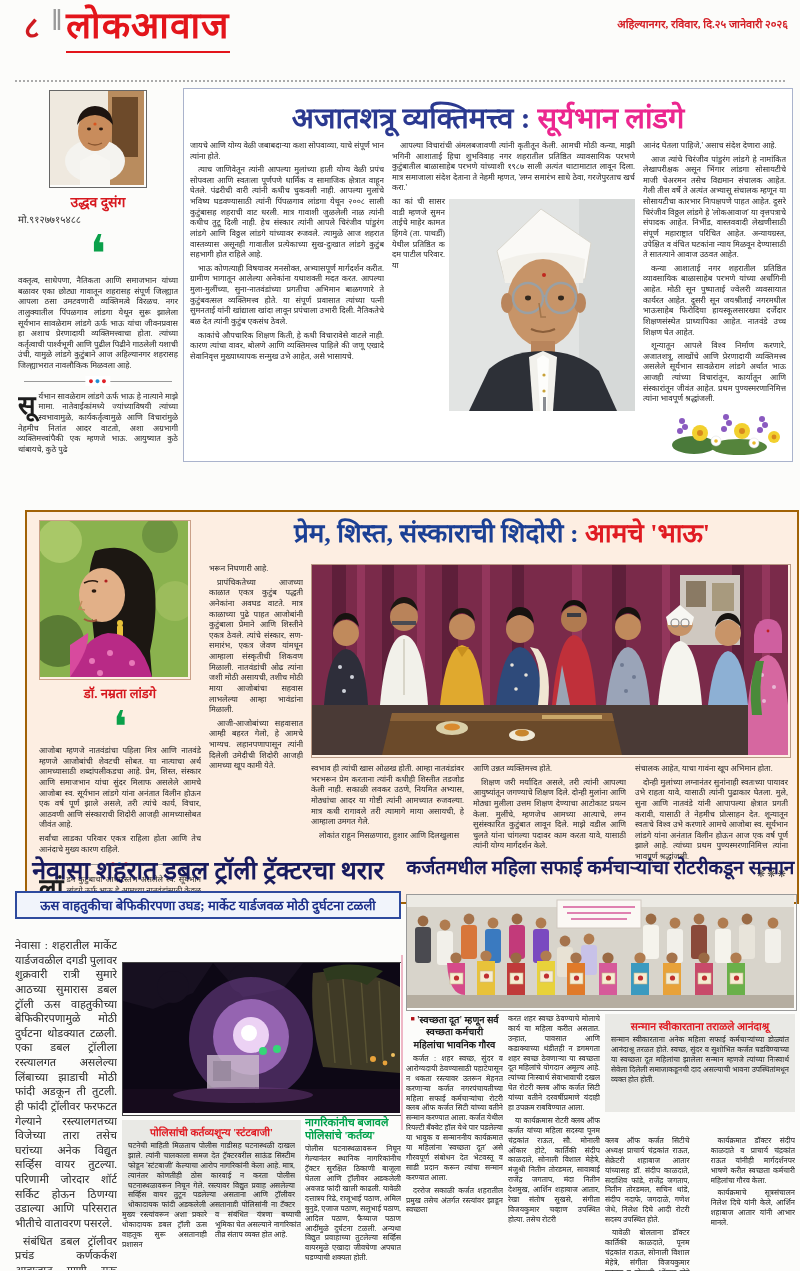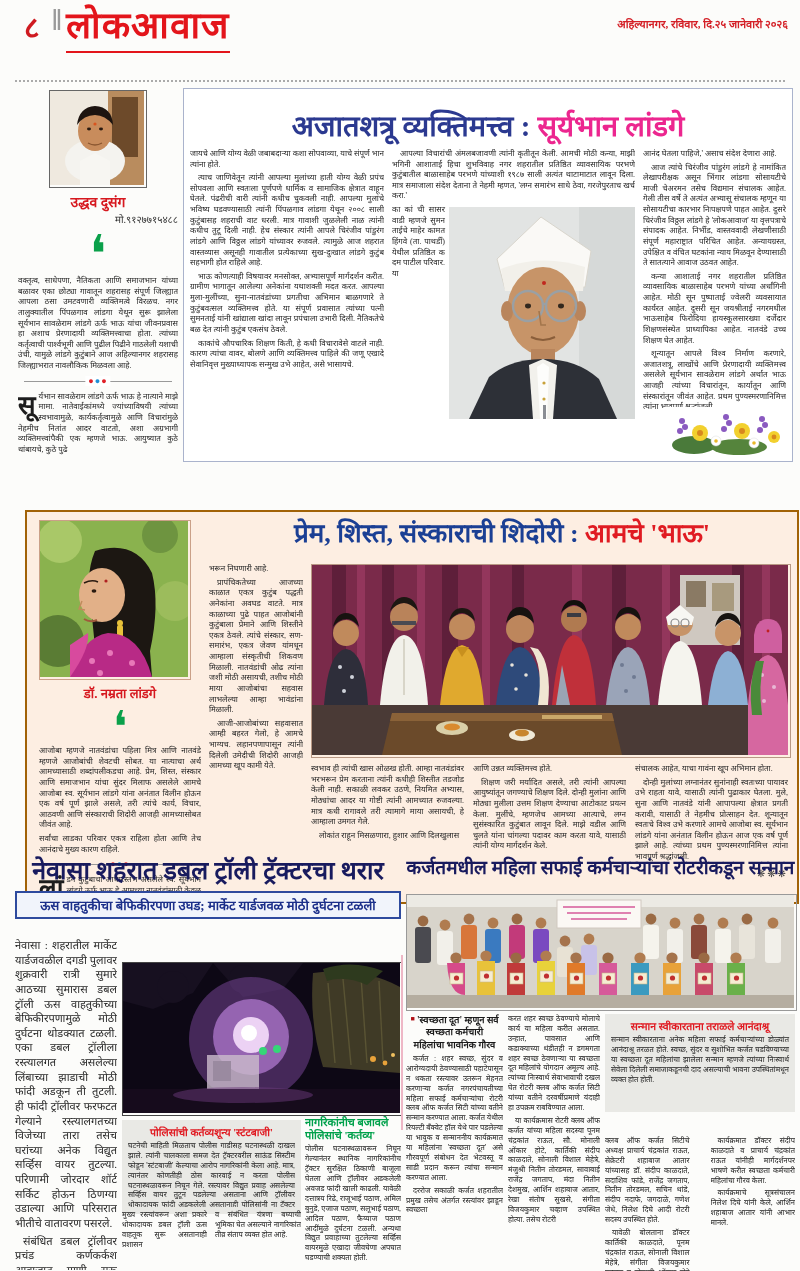--- a/index.html
+++ b/index.html
@@ -15,21 +15,21 @@
   .pagenum{font-size:30px;color:#cf1a20;font-weight:bold;}
   .mastbar{color:#9a9a9a;font-size:30px;font-weight:bold;}
   .masthead{font-size:37px;font-weight:bold;color:#e3151b;letter-spacing:1px;border-bottom:2px solid #e3151b;padding-bottom:2px;}
   .dateline{font-size:11px;color:#d42027;font-weight:bold;}
   .dotline{border-top:2px dotted #aaa;}
   
   .a1-box{border:1px solid #aab3cc;background:#fff;}
   .hl1{font-size:29px;font-weight:bold;text-align:center;line-height:1.1;margin:2px 0 6px 0;}
   .hl1 .b{color:#2b3990;} .hl1 .p{color:#ec268f;}
   .authname{color:#d6181f;font-weight:bold;font-size:14px;text-align:center;margin:4px 0 0 0;}
-  .authphone{font-size:10px;text-align:right;color:#333;margin:1px 0 0 0;}
+  .authphone{font-size:10px;text-align:left;color:#333;margin:1px 0 0 0;}
   .quotemark{display:block;text-align:center;color:#0aa04a;font-size:52px;line-height:0.8;height:40px;margin:8px 0 2px 0;}
   .divdots{position:relative;height:12px;margin:4px 6px;}
   .divdots .ln{position:absolute;left:0;right:0;top:5px;border-top:1px solid #999;}
   .divdots .dots{position:absolute;left:50%;transform:translateX(-50%);top:0;background:inherit;padding:0 3px;font-size:9px;letter-spacing:1px;background:#fff;}
   .divdots.peach .dots{background:#fdeee2;}
   .dred{color:#e02027;} .dblu{color:#1f8fd6;}
   .dropcap{float:left;font-size:26px;line-height:0.9;font-weight:bold;color:#1d1d1d;padding:2px 3px 0 0;}
   .photoframe{border:1px solid #666;}
   
   .a2-box{background:#fdeee2;border:2px solid #a16207;margin-top:44px;}
@@ -89,21 +89,21 @@
     <div class="divdots">
       <div class="ln"></div>
       <div class="dots"><span class="dred">●</span><span class="dblu">●</span><span class="dred">●</span></div>
     </div>
     <div class="bt">
       <span class="dropcap">सू</span>
       <span>र्यभान सावळेराम लांडगे ऊर्फ भाऊ हे नात्याने माझे मामा. नातेवाईकांमध्ये ज्यांच्याविषयी त्यांच्या स्वभावामुळे, कार्यकर्तृत्वामुळे आणि विचारांमुळे नेहमीच नितांत आदर वाटतो, अशा अग्रभागी व्यक्तिमत्त्वांपैकी एक म्हणजे भाऊ. आयुष्यात कुठे थांबायचे, कुठे पुढे</span>
     </div>
   </div>
 
-  <div class="abs a1-box" style="left:183px;top:88px;width:610px;height:374px;padding:20px 6px;box-sizing:border-box;">
+  <div class="abs a1-box" style="left:183px;top:88px;width:610px;height:374px;padding:12px 6px;box-sizing:border-box;">
     <h1 class="hl1">
       <span class="b">अजातशत्रू व्यक्तिमत्त्व :</span>
       <span class="p">सूर्यभान लांडगे</span>
     </h1>
     <div style="display:flex;gap:8px;">
       <div class="bt ovh" style="width:198px;height:322px;">
         <p class="noind">जायचे आणि योग्य वेळी जबाबदाऱ्या कशा सोपवाव्या, याचे संपूर्ण भान त्यांना होते.</p>
         <p>त्याच जाणिवेतून त्यांनी आपल्या मुलांच्या हाती योग्य वेळी प्रपंच सोपवला आणि स्वतःला पूर्णपणे धार्मिक व सामाजिक क्षेत्रात वाहून घेतले. पंढरीची वारी त्यांनी कधीच चुकवली नाही. आपल्या मुलांचे भविष्य घडवण्यासाठी त्यांनी पिंपळगाव लांडगा येथून २००८ साली कुटुंबासह शहराची वाट धरली. मात्र गावाशी जुळलेली नाळ त्यांनी कधीच तुटू दिली नाही. हेच संस्कार त्यांनी आपले चिरंजीव पांडुरंग लांडगे आणि विठ्ठल लांडगे यांच्यावर रुजवले. त्यामुळे आज शहरात वास्तव्यास असूनही गावातील प्रत्येकाच्या सुख-दुःखात लांडगे कुटुंब सहभागी होत राहिले आहे.</p>
         <p>भाऊ कोणत्याही विषयावर मनसोक्त, अभ्यासपूर्ण मार्गदर्शन करीत. ग्रामीण भागातून आलेल्या अनेकांना यथाशक्ती मदत करत. आपल्या मुला-मुलींच्या, सुना-नातवंडांच्या प्रगतीचा अभिमान बाळगणारे ते कुटुंबवत्सल व्यक्तिमत्त्व होते. या संपूर्ण प्रवासात त्यांच्या पत्नी सुमनताई यांनी खांद्याला खांदा लावून प्रपंचाला उभारी दिली. नैतिकतेचे बळ देत त्यांनी कुटुंब एकसंध ठेवले.</p>
         <p>काकांचे औपचारिक शिक्षण किती, हे कधी विचारावेसे वाटले नाही. कारण त्यांचा वावर, बोलणे आणि व्यक्तिमत्त्व पाहिले की जणू एखादे सेवानिवृत्त मुख्याध्यापक सन्मुख उभे आहेत, असे भासायचे.</p>

